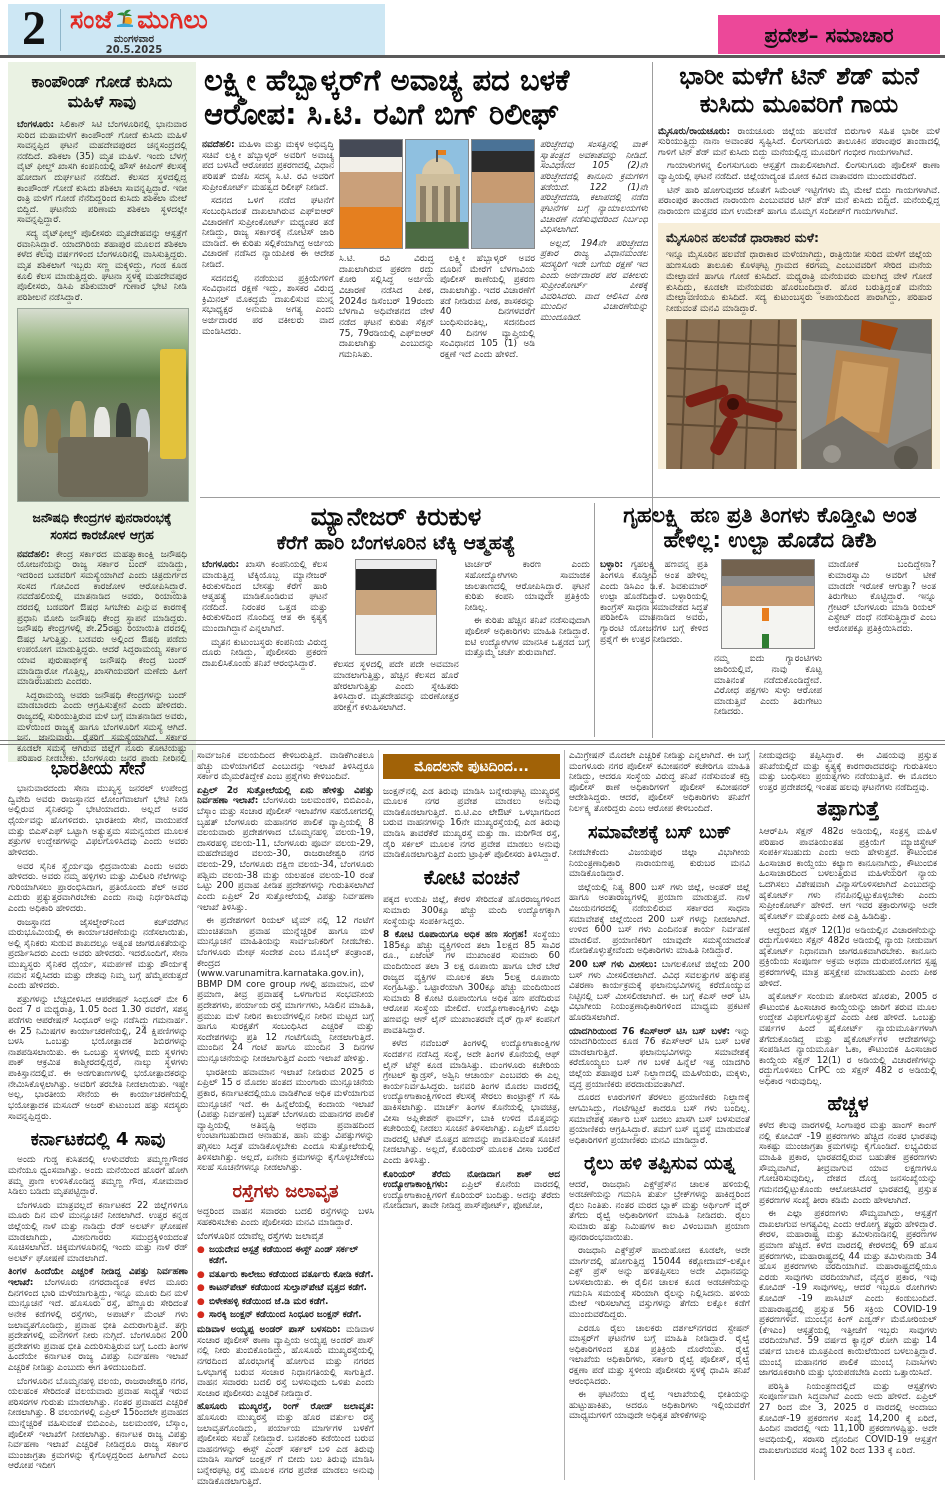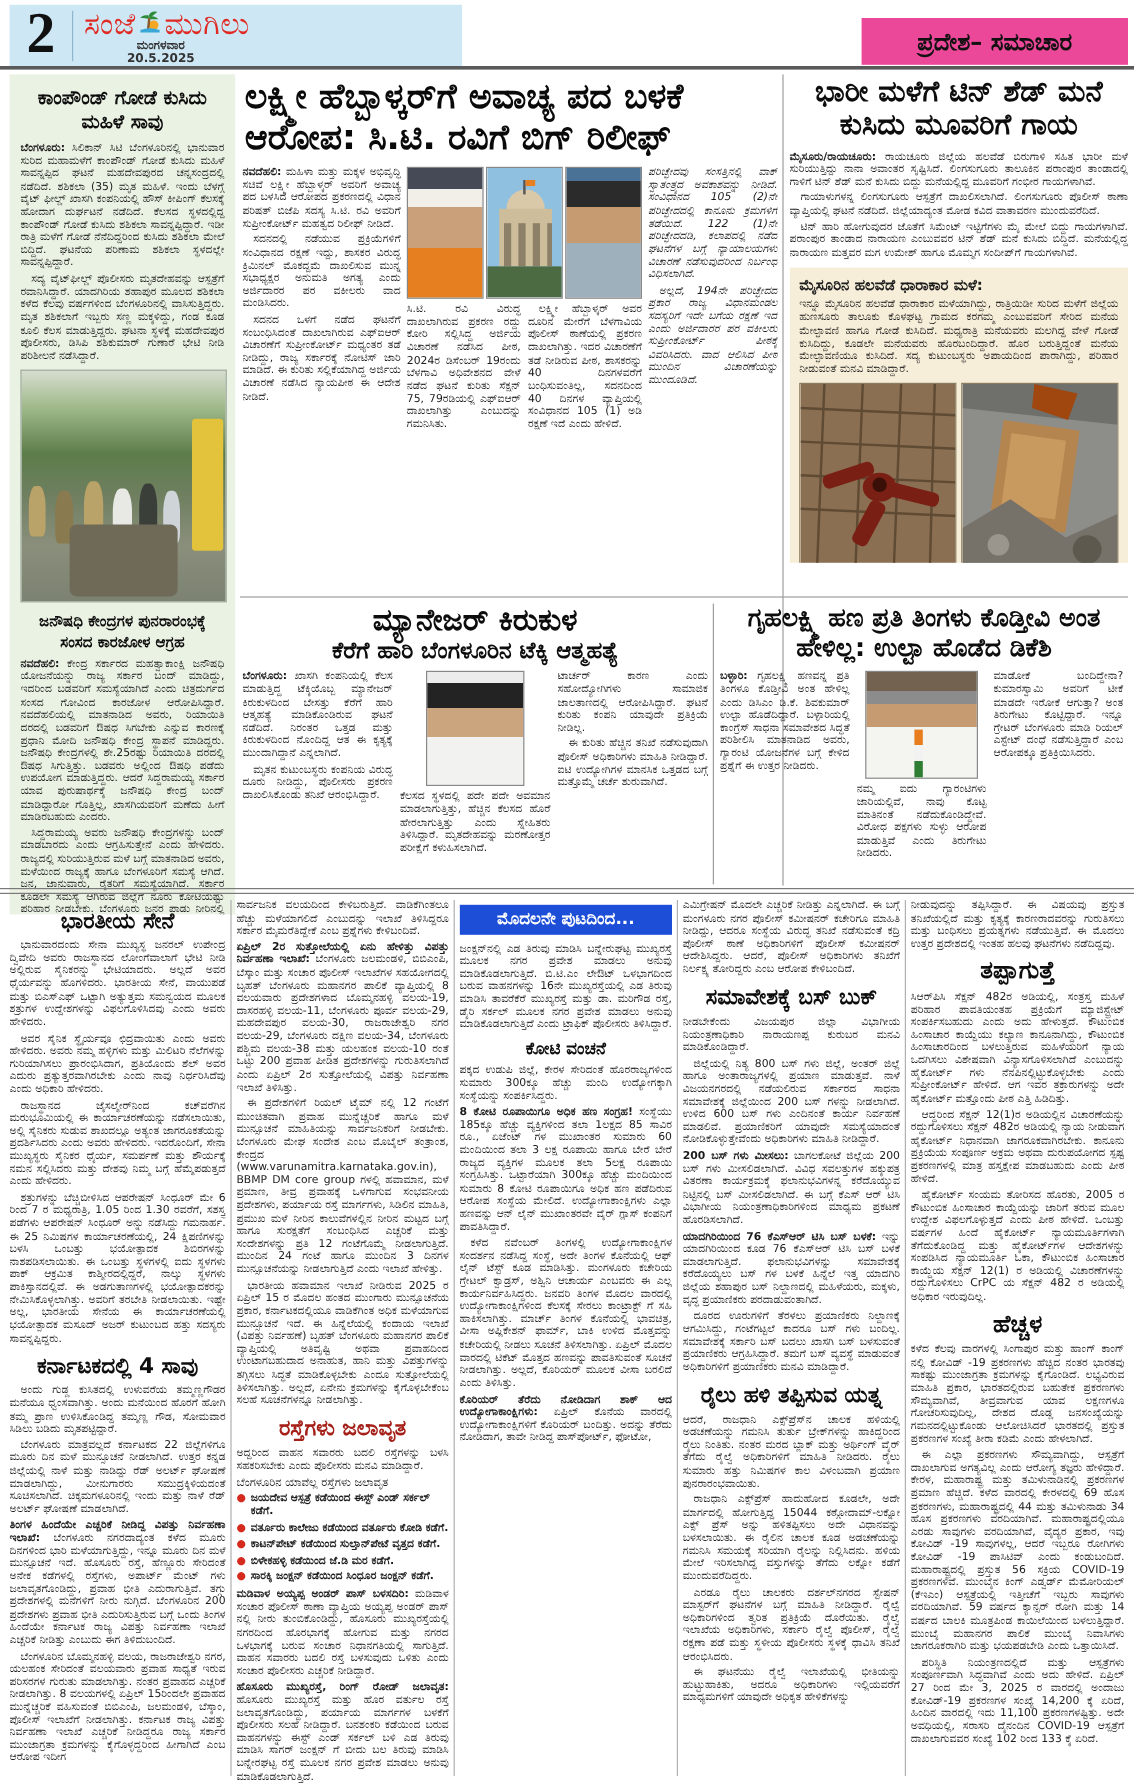--- a/index.html
+++ b/index.html
@@ -3,21 +3,21 @@
 <meta charset="utf-8">
 <style>
   html,body{margin:0;padding:0;background:#ffffff;}
   .page{position:relative;width:945px;height:1491px;background:#fff;overflow:hidden;
         font-family:"DejaVu Sans","Liberation Sans",sans-serif;color:#1b1b1b;}
   
   .mast-bg{position:absolute;left:8px;top:4px;width:377px;height:52px;background:#cde7f4;}
   .pageno{position:absolute;left:10px;top:0px;width:48px;height:56px;font-family:"Liberation Serif",serif;
           font-size:48px;font-weight:bold;color:#111;text-align:center;line-height:56px;}
   .mast-div{position:absolute;left:60px;top:9px;width:1px;height:42px;background:#8fb6ca;}
-  .logo{position:absolute;left:70px;top:5px;font-size:25px;font-weight:normal;color:#e02a24;
+  .logo{position:absolute;left:70px;top:5px;font-size:25px;font-weight:bold;color:#e02a24;
         letter-spacing:0.5px;white-space:nowrap;display:flex;align-items:center;gap:2px;}
   .logo-sub{position:absolute;left:74px;top:33px;width:120px;text-align:center;font-size:10px;
             font-weight:bold;color:#333;line-height:11px;}
   .section-box{position:absolute;left:718px;top:15px;width:222px;height:39px;background:#ec4899;
                display:flex;align-items:center;justify-content:center;font-size:20px;font-weight:bold;color:#111;}
   .head-rule{position:absolute;left:0;top:55px;width:945px;height:3px;background:#5a5a5a;}
   
   .bodytxt{font-size:9px;line-height:1.18;text-align:justify;color:#1c1c1c;}
   .bodytxt p{margin:0 0 3px 0;text-indent:9px;}
   .bodytxt p.nolead{text-indent:0;}
@@ -73,21 +73,21 @@
   .brule2{position:absolute;left:0;top:744px;width:945px;height:1px;background:#7a7a7a;}
   .bcol{position:absolute;top:750px;height:738px;overflow:hidden;}
   .bc1{left:8px;width:180px;}
   .bc2{left:197px;width:177px;}
   .bc3{left:383px;width:177px;}
   .bc4{left:569px;width:181px;}
   .bc5{left:759px;width:178px;}
   .bvr{position:absolute;top:750px;width:1px;height:730px;background:#b0b0b0;}
   .bh{font-size:18px;margin:7px 0 5px 0;}
   .bh-red{color:#a52019;}
-  .banner{background:#1d4ed8;color:#ffffff;font-size:14px;font-weight:bold;text-align:center;
+  .banner{background:#a16207;color:#ffffff;font-size:14px;font-weight:bold;text-align:center;
           padding:4px 0;margin:4px 0 7px 0;}
   ul.floodlist{list-style:none;margin:2px 0 4px 0;padding:0;}
   ul.floodlist li{font-size:9px;font-weight:bold;margin:0 0 3px 0;text-align:left;position:relative;padding-left:12px;}
   ul.floodlist li .dot{color:#d42b1e;position:absolute;left:0;top:0;font-size:9px;}
   .listtitle{font-weight:normal;font-size:9.5px;margin:3px 0;}
   
   .ph svg,.rp svg{display:block;}
 </style>
 </head>
 <body>
@@ -137,22 +137,22 @@
       <p class="nolead"><strong class="dl">ನವದೆಹಲಿ:</strong> <span>ಕೇಂದ್ರ ಸರ್ಕಾರದ ಮಹತ್ವಾಕಾಂಕ್ಷಿ ಜನೌಷಧಿ ಯೋಜನೆಯನ್ನು ರಾಜ್ಯ ಸರ್ಕಾರ ಬಂದ್ ಮಾಡಿದ್ದು, ಇದರಿಂದ ಬಡವರಿಗೆ ಸಮಸ್ಯೆಯಾಗಿದೆ ಎಂದು ಚಿತ್ರದುರ್ಗದ ಸಂಸದ ಗೋವಿಂದ ಕಾರಜೋಳ ಆರೋಪಿಸಿದ್ದಾರೆ. ನವದೆಹಲಿಯಲ್ಲಿ ಮಾತನಾಡಿದ ಅವರು, ರಿಯಾಯಿತಿ ದರದಲ್ಲಿ ಬಡವರಿಗೆ ಔಷಧ ಸಿಗಬೇಕು ಎನ್ನುವ ಕಾರಣಕ್ಕೆ ಪ್ರಧಾನಿ ಮೋದಿ ಜನೌಷಧಿ ಕೇಂದ್ರ ಸ್ಥಾಪನೆ ಮಾಡಿದ್ದರು. ಜನೌಷಧಿ ಕೇಂದ್ರಗಳಲ್ಲಿ ಶೇ.25ರಷ್ಟು ರಿಯಾಯಿತಿ ದರದಲ್ಲಿ ಔಷಧ ಸಿಗುತ್ತಿತ್ತು. ಬಡವರು ಅಲ್ಲಿಂದ ಔಷಧಿ ಪಡೆದು ಉಪಯೋಗ ಮಾಡುತ್ತಿದ್ದರು. ಆದರೆ ಸಿದ್ದರಾಮಯ್ಯ ಸರ್ಕಾರ ಯಾವ ಪುರುಷಾರ್ಥಕ್ಕೆ ಜನೌಷಧಿ ಕೇಂದ್ರ ಬಂದ್ ಮಾಡಿದ್ದಾರೋ ಗೊತ್ತಿಲ್ಲ, ಖಾಸಗಿಯವರಿಗೆ ಮಣೆದು ಹೀಗೆ ಮಾಡಿರಬಹುದು ಎಂದರು.</span></p>
       <p>ಸಿದ್ದರಾಮಯ್ಯ ಅವರು ಜನೌಷಧಿ ಕೇಂದ್ರಗಳನ್ನು ಬಂದ್ ಮಾಡಬಾರದು ಎಂದು ಆಗ್ರಹಿಸುತ್ತೇನೆ ಎಂದು ಹೇಳಿದರು. ರಾಜ್ಯದಲ್ಲಿ ಸುರಿಯುತ್ತಿರುವ ಮಳೆ ಬಗ್ಗೆ ಮಾತನಾಡಿದ ಅವರು, ಮಳೆಯಿಂದ ರಾಜ್ಯಕ್ಕೆ ಹಾಗೂ ಬೆಂಗಳೂರಿಗೆ ಸಮಸ್ಯೆ ಆಗಿದೆ. ಜನ, ಜಾನುವಾರು, ರೈತರಿಗೆ ಸಮಸ್ಯೆಯಾಗಿದೆ. ಸರ್ಕಾರ ಕೂಡಲೇ ಸಮಸ್ಯೆ ಆಗಿರುವ ಜಿಲ್ಲೆಗೆ ನೂರು ಕೋಟಿಯಷ್ಟು ಪರಿಹಾರ ನೀಡಬೇಕು. ಬೆಂಗಳೂರು ಜನರ ಪಾಡು ನೀರಿನಲ್ಲಿ ಕೊಚ್ಚಿ ಹೋಗುತ್ತಿದೆ. ಕೂಡಲೇ ಬೆಂಗಳೂರಿಗರಿಗೆ ಪರಿಹಾರ ನೀಡಬೇಕು, ತುರ್ತು ಕಾಮಗಾರಿ ಜೊತೆಗೆ ಪರಿಹಾರ ನೀಡಬೇಕು. ರಸ್ತೆ ಚರಂಡಿ ಸರಿಪಡಿಸಬೇಕು ಎಂದರು.</p>
     </div>
   </div>
 
   <div class="main">
     <div class="main-head">ಲಕ್ಷ್ಮೀ ಹೆಬ್ಬಾಳ್ಕರ್‌ಗೆ ಅವಾಚ್ಯ ಪದ ಬಳಕೆ ಆರೋಪ: ಸಿ.ಟಿ. ರವಿಗೆ ಬಿಗ್ ರಿಲೀಫ್</div>
     <div class="main-body bodytxt">
       <div class="main-c1">
         <p class="nolead"><strong class="dl">ನವದೆಹಲಿ:</strong> <span>ಮಹಿಳಾ ಮತ್ತು ಮಕ್ಕಳ ಅಭಿವೃದ್ಧಿ ಸಚಿವೆ ಲಕ್ಷ್ಮೀ ಹೆಬ್ಬಾಳ್ಕರ್ ಅವರಿಗೆ ಅವಾಚ್ಯ ಪದ ಬಳಸಿದ ಆರೋಪದ ಪ್ರಕರಣದಲ್ಲಿ ವಿಧಾನ ಪರಿಷತ್ ಬಿಜೆಪಿ ಸದಸ್ಯ ಸಿ.ಟಿ. ರವಿ ಅವರಿಗೆ ಸುಪ್ರೀಂಕೋರ್ಟ್ ಮಹತ್ವದ ರಿಲೀಫ್ ನೀಡಿದೆ.</span></p>
+        <p>ಸದನದ ಒಳಗೆ ನಡೆದ ಘಟನೆಗೆ ಸಂಬಂಧಿಸಿದಂತೆ ದಾಖಲಾಗಿರುವ ಎಫ್‌ಐಆರ್ ವಿಚಾರಣೆಗೆ ಸುಪ್ರೀಂಕೋರ್ಟ್ ಮಧ್ಯಂತರ ತಡೆ ನೀಡಿದ್ದು, ರಾಜ್ಯ ಸರ್ಕಾರಕ್ಕೆ ನೋಟಿಸ್ ಜಾರಿ ಮಾಡಿದೆ. ಈ ಕುರಿತು ಸಲ್ಲಿಕೆಯಾಗಿದ್ದ ಅರ್ಜಿಯ ವಿಚಾರಣೆ ನಡೆಸಿದ ನ್ಯಾಯಪೀಠ ಈ ಆದೇಶ ನೀಡಿದೆ.</p>
         <p>ಸದನದಲ್ಲಿ ನಡೆಯುವ ಪ್ರಕ್ರಿಯೆಗಳಿಗೆ ಸಂವಿಧಾನದ ರಕ್ಷಣೆ ಇದ್ದು, ಶಾಸಕರ ವಿರುದ್ಧ ಕ್ರಿಮಿನಲ್ ಮೊಕದ್ದಮೆ ದಾಖಲಿಸುವ ಮುನ್ನ ಸಭಾಧ್ಯಕ್ಷರ ಅನುಮತಿ ಅಗತ್ಯ ಎಂದು ಅರ್ಜಿದಾರರ ಪರ ವಕೀಲರು ವಾದ ಮಂಡಿಸಿದರು.</p>
-        <p>ಸದನದ ಒಳಗೆ ನಡೆದ ಘಟನೆಗೆ ಸಂಬಂಧಿಸಿದಂತೆ ದಾಖಲಾಗಿರುವ ಎಫ್‌ಐಆರ್ ವಿಚಾರಣೆಗೆ ಸುಪ್ರೀಂಕೋರ್ಟ್ ಮಧ್ಯಂತರ ತಡೆ ನೀಡಿದ್ದು, ರಾಜ್ಯ ಸರ್ಕಾರಕ್ಕೆ ನೋಟಿಸ್ ಜಾರಿ ಮಾಡಿದೆ. ಈ ಕುರಿತು ಸಲ್ಲಿಕೆಯಾಗಿದ್ದ ಅರ್ಜಿಯ ವಿಚಾರಣೆ ನಡೆಸಿದ ನ್ಯಾಯಪೀಠ ಈ ಆದೇಶ ನೀಡಿದೆ.</p>
       </div>
       <div class="main-c2">
         <div class="photostrip">
           <div class="ph" style="background:linear-gradient(180deg,#454a56 0 16%,#f2efe8 16% 30%,#caa07a 30% 62%,#e57f1f 62% 100%);"></div>
           <div class="ph">
             <svg width="64" height="108" viewBox="0 0 64 108">
               <rect width="64" height="108" fill="#8fc0e0"></rect>
               <circle cx="32" cy="34" r="16" fill="#d9c9a8"></circle>
               <rect x="10" y="34" width="44" height="48" fill="#cdbd9b"></rect>
               <rect x="14" y="46" width="6" height="36" fill="#8d8068"></rect>
@@ -303,21 +303,21 @@
       <li><span class="dot">●</span><span>ಸಾರಕ್ಕಿ ಜಂಕ್ಷನ್ ಕಡೆಯಿಂದ ಸಿಂಧೂರ ಜಂಕ್ಷನ್ ಕಡೆಗೆ.</span></li>
     </ul>
     <p class="nolead"><span class="leadb">ಮಡಿವಾಳ ಅಯ್ಯಪ್ಪ ಅಂಡರ್ ಪಾಸ್ ಬಳಸದಿರಿ:</span> <span>ಮಡಿವಾಳ ಸಂಚಾರ ಪೊಲೀಸ್ ಠಾಣಾ ವ್ಯಾಪ್ತಿಯ ಅಯ್ಯಪ್ಪ ಅಂಡರ್ ಪಾಸ್ ನಲ್ಲಿ ನೀರು ತುಂಬಿಕೊಂಡಿದ್ದು, ಹೊಸೂರು ಮುಖ್ಯರಸ್ತೆಯಲ್ಲಿ ನಗರದಿಂದ ಹೊರಭಾಗಕ್ಕೆ ಹೋಗುವ ಮತ್ತು ನಗರದ ಒಳಭಾಗಕ್ಕೆ ಬರುವ ಸಂಚಾರ ನಿಧಾನಗತಿಯಲ್ಲಿ ಸಾಗುತ್ತಿದೆ. ವಾಹನ ಸವಾರರು ಬದಲಿ ರಸ್ತೆ ಬಳಸುವುದು ಒಳಿತು ಎಂದು ಸಂಚಾರ ಪೊಲೀಸರು ಎಚ್ಚರಿಕೆ ನೀಡಿದ್ದಾರೆ.</span></p>
     <p class="nolead"><span class="leadb">ಹೊಸೂರು ಮುಖ್ಯರಸ್ತೆ, ರಿಂಗ್ ರೋಡ್ ಜಲಾವೃತ:</span> <span>ಹೊಸೂರು ಮುಖ್ಯರಸ್ತೆ ಮತ್ತು ಹೊರ ವರ್ತುಲ ರಸ್ತೆ ಜಲಾವೃತಗೊಂಡಿದ್ದು, ಪರ್ಯಾಯ ಮಾರ್ಗಗಳ ಬಳಕೆಗೆ ಪೊಲೀಸರು ಸಲಹೆ ನೀಡಿದ್ದಾರೆ. ಬನಶಂಕರಿ ಕಡೆಯಿಂದ ಬರುವ ವಾಹನಗಳನ್ನು ಈಸ್ಟ್ ಎಂಡ್ ಸರ್ಕಲ್ ಬಳಿ ಎಡ ತಿರುವು ಮಾಡಿಸಿ ಸಾಗರ್ ಜಂಕ್ಷನ್ ಗೆ ಬೀದು ಬಲ ತಿರುವು ಮಾಡಿಸಿ ಬನ್ನೇರಘಟ್ಟ ರಸ್ತೆ ಮೂಲಕ ನಗರ ಪ್ರವೇಶ ಮಾಡಲು ಅನುವು ಮಾಡಿಕೊಡಲಾಗುತ್ತಿದೆ.</span></p>
 
   </div>
 
   <div class="bcol bc3 bodytxt">
     <div class="banner">ಮೊದಲನೇ ಪುಟದಿಂದ...</div>
     <p class="nolead">ಜಂಕ್ಷನ್‌ನಲ್ಲಿ ಎಡ ತಿರುವು ಮಾಡಿಸಿ ಬನ್ನೇರುಘಟ್ಟ ಮುಖ್ಯರಸ್ತೆ ಮೂಲಕ ನಗರ ಪ್ರವೇಶ ಮಾಡಲು ಅನುವು ಮಾಡಿಕೊಡಲಾಗುತ್ತಿದೆ. ಬಿ.ಟಿ.ಎಂ ಲೇಔಟ್ ಒಳಭಾಗದಿಂದ ಬರುವ ವಾಹನಗಳನ್ನು 16ನೇ ಮುಖ್ಯರಸ್ತೆಯಲ್ಲಿ ಎಡ ತಿರುವು ಮಾಡಿಸಿ ತಾವರೆಕೆರೆ ಮುಖ್ಯರಸ್ತೆ ಮತ್ತು ಡಾ. ಮರಿಗೌಡ ರಸ್ತೆ, ಡೈರಿ ಸರ್ಕಲ್ ಮೂಲಕ ನಗರ ಪ್ರವೇಶ ಮಾಡಲು ಅನುವು ಮಾಡಿಕೊಡಲಾಗುತ್ತಿದೆ ಎಂದು ಟ್ರಾಫಿಕ್ ಪೊಲೀಸರು ತಿಳಿಸಿದ್ದಾರೆ.</p>
-    <div class="colhead" style="font-size:14px;margin:6px 0 5px 0;">ಕೋಟಿ ವಂಚನೆ</div>
+    <div class="colhead" style="font-size:20px;margin:6px 0 5px 0;">ಕೋಟಿ ವಂಚನೆ</div>
     <p class="nolead">ಪಕ್ಕದ ಉಡುಪಿ ಜಿಲ್ಲೆ, ಕೇರಳ ಸೇರಿದಂತೆ ಹೊರರಾಜ್ಯಗಳಿಂದ ಸುಮಾರು 300ಕ್ಕೂ ಹೆಚ್ಚು ಮಂದಿ ಉದ್ಯೋಗಕ್ಕಾಗಿ ಸಂಸ್ಥೆಯನ್ನು ಸಂಪರ್ಕಿಸಿದ್ದರು.</p>
     <p class="nolead"><span class="leadb">8 ಕೋಟಿ ರೂಪಾಯಿಗೂ ಅಧಿಕ ಹಣ ಸಂಗ್ರಹ!</span> <span>ಸಂಸ್ಥೆಯು 185ಕ್ಕೂ ಹೆಚ್ಚು ವ್ಯಕ್ತಿಗಳಿಂದ ತಲಾ 1ಲಕ್ಷದ 85 ಸಾವಿರ ರೂ., ಏಜೆಂಟ್ ಗಳ ಮುಖಾಂತರ ಸುಮಾರು 60 ಮಂದಿಯಿಂದ ತಲಾ 3 ಲಕ್ಷ ರೂಪಾಯಿ ಹಾಗೂ ಬೇರೆ ಬೇರೆ ರಾಜ್ಯದ ವ್ಯಕ್ತಿಗಳ ಮೂಲಕ ತಲಾ 5ಲಕ್ಷ ರೂಪಾಯಿ ಸಂಗ್ರಹಿಸಿತ್ತು. ಒಟ್ಟಾರೆಯಾಗಿ 300ಕ್ಕೂ ಹೆಚ್ಚು ಮಂದಿಯಿಂದ ಸುಮಾರು 8 ಕೋಟಿ ರೂಪಾಯಿಗೂ ಅಧಿಕ ಹಣ ಪಡೆದಿರುವ ಆರೋಪ ಸಂಸ್ಥೆಯ ಮೇಲಿದೆ. ಉದ್ಯೋಗಾಕಾಂಕ್ಷಿಗಳು ಎಲ್ಲಾ ಹಣವನ್ನು ಆನ್ ಲೈನ್ ಮುಖಾಂತರವೇ ವೈರ್ ಗ್ಲಾಸ್ ಕಂಪನಿಗೆ ಪಾವತಿಸಿದ್ದಾರೆ.</span></p>
     <p>ಕಳೆದ ನವೆಂಬರ್ ತಿಂಗಳಲ್ಲಿ ಉದ್ಯೋಗಾಕಾಂಕ್ಷಿಗಳ ಸಂದರ್ಶನ ನಡೆಸಿದ್ದ ಸಂಸ್ಥೆ, ಅದೇ ತಿಂಗಳ ಕೊನೆಯಲ್ಲಿ ಆಫ್ ಲೈನ್ ಟೆಸ್ಟ್ ಕೂಡ ಮಾಡಿಸಿತ್ತು. ಮಂಗಳೂರು ಕಚೇರಿಯ ಗ್ರೇಟಲ್ ಕ್ವಾಡ್ರಸ್, ಅಶ್ವಿನಿ ಆಚಾರ್ಯ ಎಂಬವರು ಈ ಎಲ್ಲ ಕಾರ್ಯನಿರ್ವಹಿಸಿದ್ದರು. ಜನವರಿ ತಿಂಗಳ ಮೊದಲ ವಾರದಲ್ಲಿ ಉದ್ಯೋಗಾಕಾಂಕ್ಷಿಗಳಿಂದ ಕೆಲಸಕ್ಕೆ ಸೇರಲು ಕಾಂಟ್ರಾಕ್ಟ್ ಗೆ ಸಹಿ ಹಾಕಿಸಲಾಗಿತ್ತು. ಮಾರ್ಚ್ ತಿಂಗಳ ಕೊನೆಯಲ್ಲಿ ಭಾವಚಿತ್ರ, ವೀಸಾ ಅಪ್ಲಿಕೇಶನ್ ಫಾರ್ಮ್, ಬಾಕಿ ಉಳಿದ ಮೊತ್ತವನ್ನು ಕಚೇರಿಯಲ್ಲಿ ನೀಡಲು ಸೂಚನೆ ತಿಳಿಸಲಾಗಿತ್ತು. ಏಪ್ರಿಲ್ ಮೊದಲ ವಾರದಲ್ಲಿ ಟಿಕೆಟ್ ಮೊತ್ತದ ಹಣವನ್ನು ಪಾವತಿಸುವಂತೆ ಸೂಚನೆ ನೀಡಲಾಗಿತ್ತು. ಅಲ್ಲದೆ, ಕೊರಿಯರ್ ಮೂಲಕ ವೀಸಾ ಬರಲಿದೆ ಎಂದು ತಿಳಿಸಿತ್ತು.</p>
     <p class="nolead"><span class="leadb">ಕೊರಿಯರ್ ತೆರೆದು ನೋಡಿದಾಗ ಶಾಕ್ ಆದ ಉದ್ಯೋಗಾಕಾಂಕ್ಷಿಗಳು:</span> <span>ಏಪ್ರಿಲ್ ಕೊನೆಯ ವಾರದಲ್ಲಿ ಉದ್ಯೋಗಾಕಾಂಕ್ಷಿಗಳಿಗೆ ಕೊರಿಯರ್ ಬಂದಿತ್ತು. ಅದನ್ನು ತೆರೆದು ನೋಡಿದಾಗ, ತಾವೇ ನೀಡಿದ್ದ ಪಾಸ್‌ಪೋರ್ಟ್, ಫೋಟೋ,</span></p>
   </div>
 
   <div class="bcol bc4 bodytxt">
     <p class="nolead">ಎಮಿಗ್ರೇಷನ್ ಮೊದಲೇ ಎಚ್ಚರಿಕೆ ನೀಡಿತ್ತು ಎನ್ನಲಾಗಿದೆ. ಈ ಬಗ್ಗೆ ಮಂಗಳೂರು ನಗರ ಪೊಲೀಸ್ ಕಮೀಷನರ್ ಕಚೇರಿಗೂ ಮಾಹಿತಿ ನೀಡಿದ್ದು, ಆದರೂ ಸಂಸ್ಥೆಯ ವಿರುದ್ಧ ತನಿಖೆ ನಡೆಸುವಂತೆ ಕದ್ರಿ ಪೊಲೀಸ್ ಠಾಣೆ ಅಧಿಕಾರಿಗಳಿಗೆ ಪೊಲೀಸ್ ಕಮೀಷನರ್ ಆದೇಶಿಸಿದ್ದರು. ಆದರೆ, ಪೊಲೀಸ್ ಅಧಿಕಾರಿಗಳು ತನಿಖೆಗೆ ನಿರ್ಲಕ್ಷ್ಯ ತೋರಿದ್ದರು ಎಂಬ ಆರೋಪ ಕೇಳಿಬಂದಿದೆ.</p>
     <div class="colhead bh">ಸಮಾವೇಶಕ್ಕೆ ಬಸ್ ಬುಕ್</div>
     <p class="nolead">ನೀಡಬೇಕೆಂದು ವಿಜಯಪುರ ಜಿಲ್ಲಾ ವಿಭಾಗೀಯ ನಿಯಂತ್ರಣಾಧಿಕಾರಿ ನಾರಾಯಣಪ್ಪ ಕುರುಬರ ಮನವಿ ಮಾಡಿಕೊಂಡಿದ್ದಾರೆ.</p>

